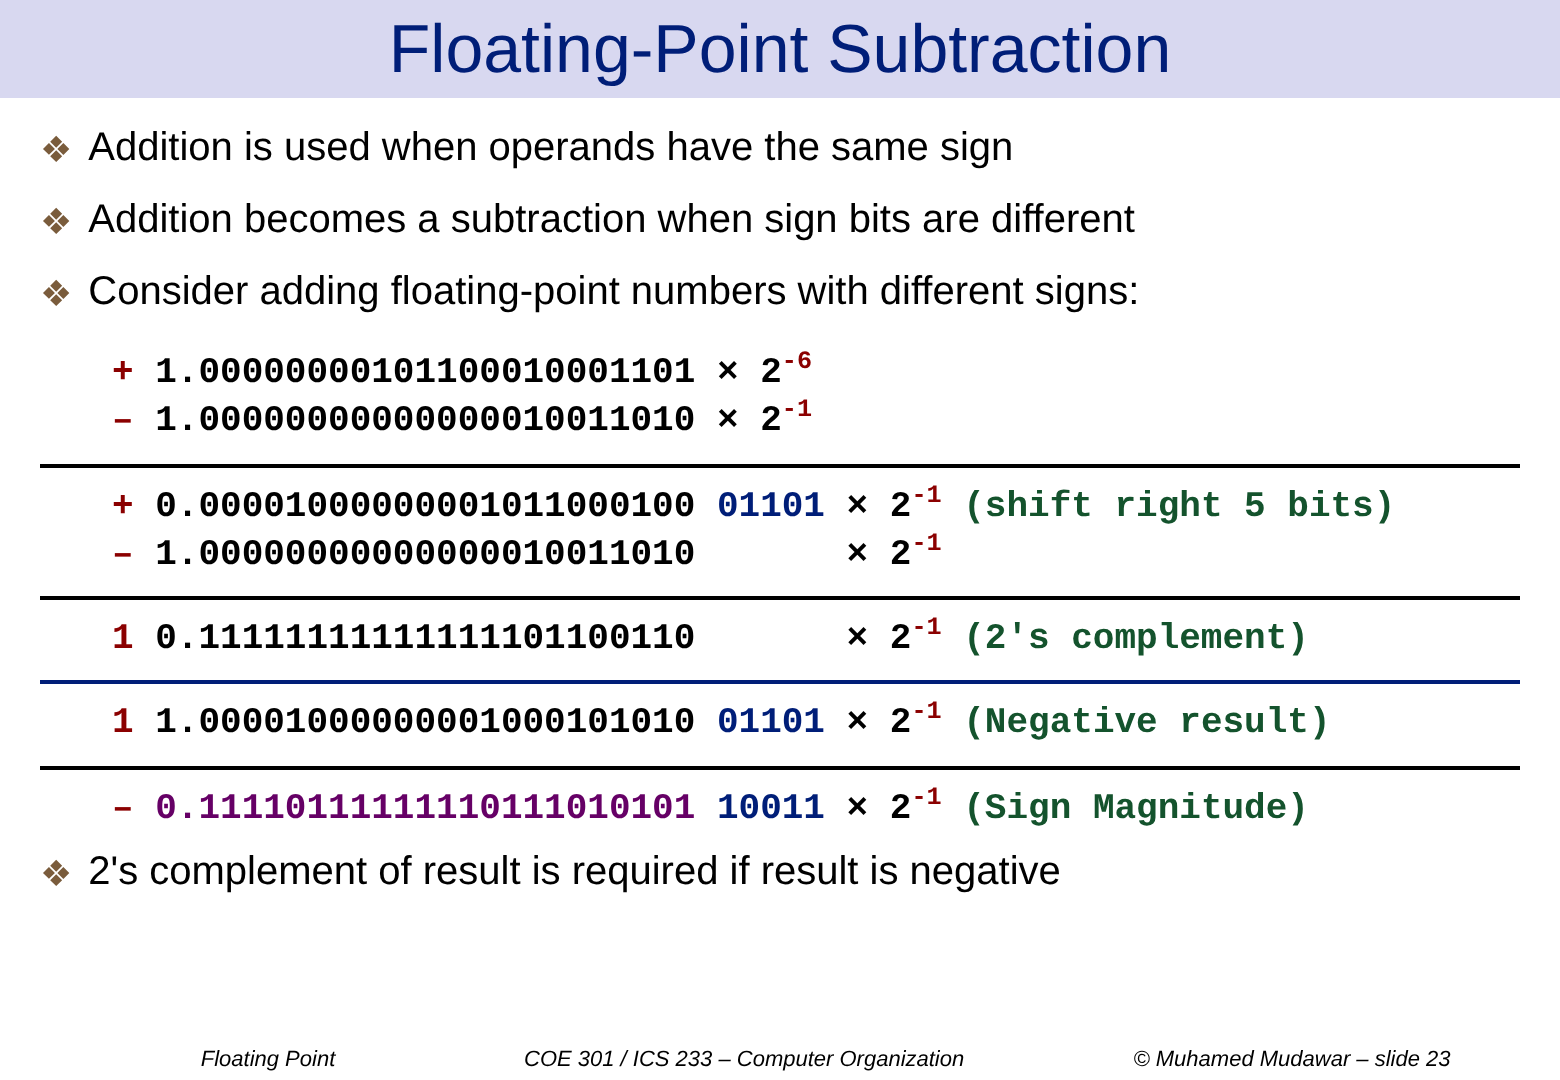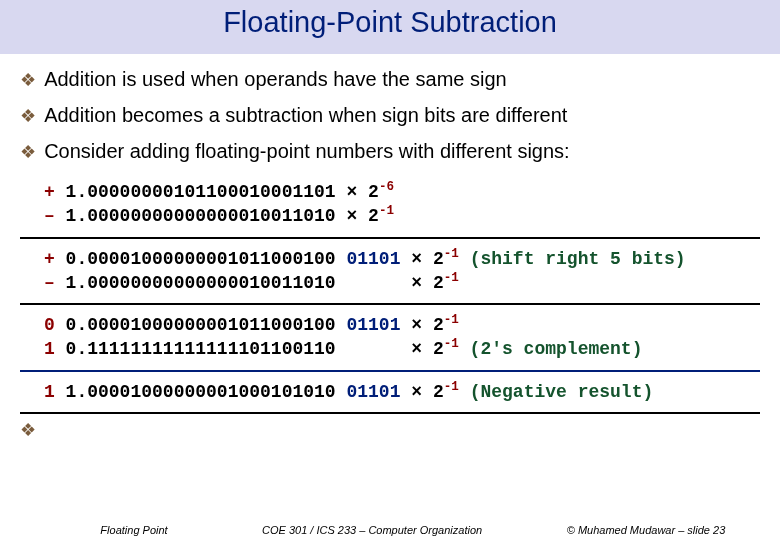--- a/index.html
+++ b/index.html
@@ -7,24 +7,24 @@
     padding: 0;
     width: 780px;
     height: 540px;
     font-family: Arial, Helvetica, sans-serif;
     background: #ffffff;
     position: relative;
     overflow: hidden;
   }
   .title-bar {
     background: #d8d8f0;
-    padding: 6px 0 15px 0;
+    padding: 6px 0 4px 0;
     text-align: center;
     font-family: "Comic Sans MS", cursive, sans-serif;
-    font-size: 29px;
+    font-size: 34px;
     color: #001e78;
   }
   .content {
     padding: 6px 20px 0 20px;
   }
   .bullet-line {
     font-size: 20px;
     color: #000;
     margin: 8px 0 12px 0;
     display: flex;
@@ -39,20 +39,21 @@
   .mono-block {
     font-family: "Courier New", monospace;
     font-size: 18px;
     font-weight: bold;
     color: #000;
     padding: 4px 0 4px 24px;
     line-height: 1.35;
   }
   .mono-block .row {
     white-space: pre;
+    margin-left: 12px;
   }
   .hr {
     border: none;
     border-top: 2px solid #000;
     margin: 4px 0;
   }
   .hr-navy {
     border: none;
     border-top: 2px solid #001e78;
     margin: 4px 0;
@@ -107,35 +108,38 @@
   <hr class="hr">
 
   <div class="mono-block">
     <div class="row"><span class="darkred">+ </span><span>0.00001000000001011000100 </span><span class="navy">01101 </span><span>× </span><span>2</span><sup class="darkred">-1</sup><span class="green"> (shift right 5 bits)</span></div>
     <div class="row"><span class="darkred">– </span><span>1.00000000000000010011010       </span><span>× </span><span>2</span><sup class="darkred">-1</sup></div>
   </div>
 
   <hr class="hr">
 
   <div class="mono-block">
-    <div class="row"><span class="darkred">0 </span><span>0.00001000000001011000100 </span><span class="navy">01101 </span><span>× </span><span>2</span><sup class="darkred">-1</sup></div>
     <div class="row"><span class="darkred">1 </span><span>0.11111111111111101100110       </span><span>× </span><span>2</span><sup class="darkred">-1</sup><span class="green"> (2's complement)</span></div>
   </div>
 
   <hr class="hr-navy">
 
   <div class="mono-block">
     <div class="row"><span class="darkred">1 </span><span>1.00001000000001000101010 </span><span class="navy">01101 </span><span>× </span><span>2</span><sup class="darkred">-1</sup><span class="green"> (Negative result)</span></div>
   </div>
 
   <hr class="hr">
 
+  <div class="mono-block">
+    <div class="row"><span class="darkred">– </span><span class="purple">0.11110111111110111010101 </span><span class="navy">10011 </span><span>× </span><span>2</span><sup class="darkred">-1</sup><span class="green"> (Sign Magnitude)</span></div>
+  </div>
 
   <div class="bullet-line" style="margin-top:4px;">
     <span class="bullet">❖</span>
+    <span>2's complement of result is required if result is negative</span>
   </div>
 
 </div>
 
 <div class="footer">
   <div class="left">Floating Point</div>
   <div class="center">COE 301 / ICS 233 – Computer Organization</div>
   <div class="right">© Muhamed Mudawar – slide 23</div>
 </div>
 

